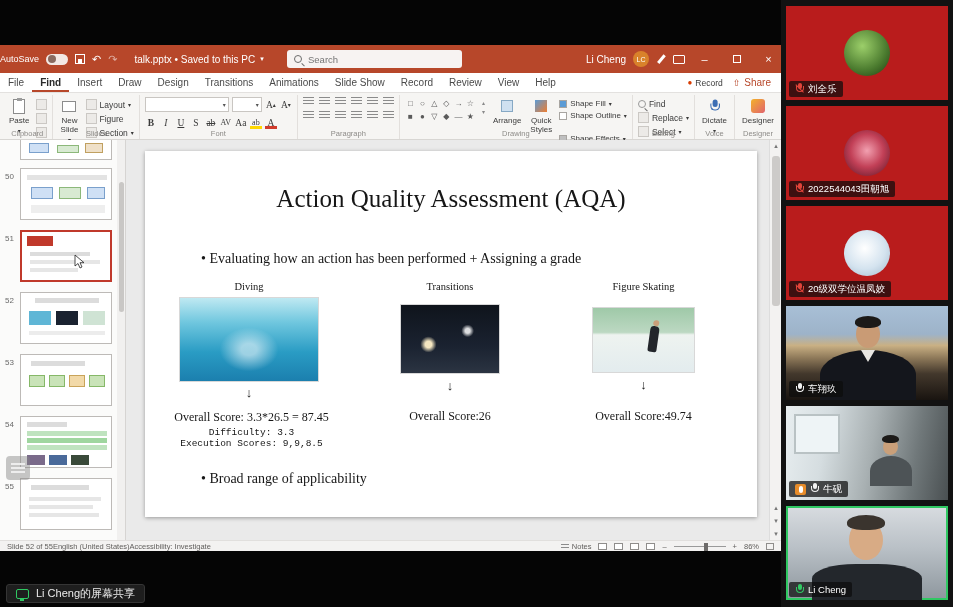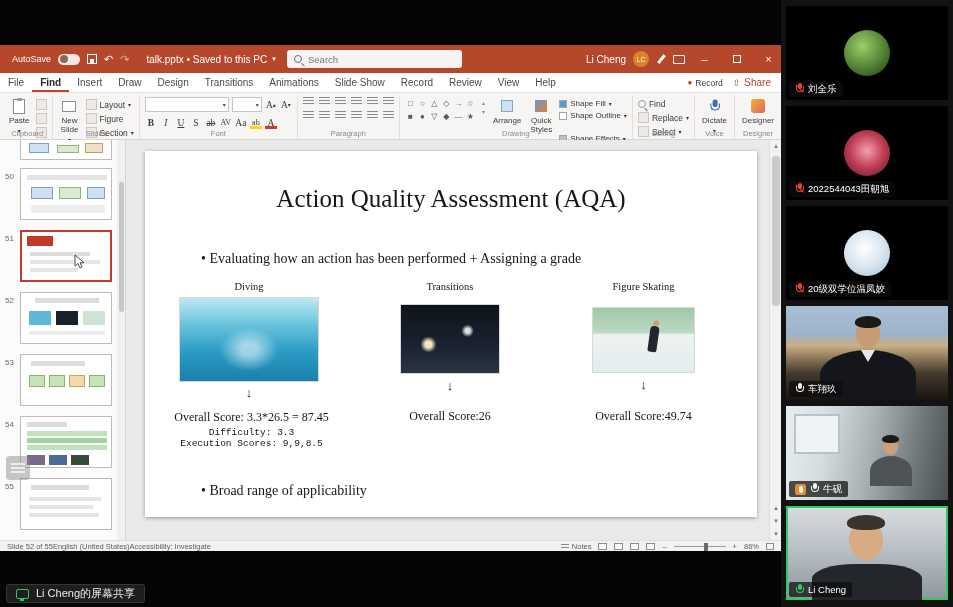--- a/index.html
+++ b/index.html
@@ -3,21 +3,21 @@
 <meta charset="utf-8">
 <style>
   * { margin:0; padding:0; box-sizing:border-box; }
   html,body { width:953px; height:607px; overflow:hidden; }
   body { position:relative; background:#050505; font-family:"Liberation Sans",sans-serif; }
 
   
   #ppt { position:absolute; left:0; top:45px; width:781px; height:506px; background:#fff; }
 
   #titlebar { position:absolute; left:0; top:0; width:100%; height:28px; background:#b7472a; display:flex; align-items:center; color:#fff; font-size:10px; }
-  .tb-left { display:flex; align-items:center; gap:7px; padding-left:12px; }
+  .tb-left { display:flex; align-items:center; gap:7px; padding-left:0; }
   .pill { width:22px; height:11px; border-radius:6px; background:#f3e8e4; position:relative; }
   .pill::after { content:""; position:absolute; left:1.5px; top:1.5px; width:8px; height:8px; border-radius:50%; background:#8a6a5f; }
   .tb-ic { font-size:11px; line-height:1; }
   .save-ic { width:10px; height:10px; border:1.2px solid #fff; position:relative; }
   .save-ic::after { content:""; position:absolute; left:2px; top:4px; width:4px; height:4px; background:#fff; }
   .dim { opacity:.55; }
   #doc-title { margin-left:10px; display:flex; gap:5px; align-items:center; font-size:10px; white-space:nowrap; }
   #searchbox { position:absolute; left:287px; top:5px; width:175px; height:18px; background:#f7f3f2; border-radius:3px; display:flex; align-items:center; gap:6px; padding:0 7px; }
   .mag { width:8px; height:8px; border:1.3px solid #6d6d6d; border-radius:50%; position:relative; flex:0 0 auto; }
   .mag::after { content:""; position:absolute; left:6.5px; top:6.5px; width:4px; height:1.3px; background:#6d6d6d; transform:rotate(45deg); transform-origin:0 0; }
@@ -76,21 +76,21 @@
   .thumb-box { position:absolute; left:20px; width:92px; height:52px; background:#fff; border:1px solid #bdbab7; overflow:hidden; }
   .thumb-box.sel { border:2px solid #c0392b; }
   .m { position:absolute; }
   #thumb-scroll { position:absolute; right:0; top:0; width:8px; height:100%; background:#f1f0ef; }
   #thumb-scroll .bar { position:absolute; left:1.5px; top:42px; width:5px; height:130px; background:#c9c7c5; border-radius:3px; }
 
   #slidearea { position:absolute; left:126px; top:0; right:12px; bottom:0; background:#eaeaea; }
   #slide { position:absolute; left:19px; top:11px; width:612px; height:366px; background:#fff; box-shadow:0 1px 4px rgba(0,0,0,.35); font-family:"Liberation Serif",serif; color:#161616; }
   .sl-title { position:absolute; top:34px; left:0; width:100%; text-align:center; font-size:25px; }
   .sl-bullet { position:absolute; left:56px; font-size:14px; }
-  .b1 { top:100px; } .b2 { top:332px; }
+  .b1 { top:100px; } .b2 { top:320px; }
   .sl-label { position:absolute; top:130px; text-align:center; font-size:10.5px; }
   .sl-img { position:absolute; border:1px solid #d8d8d8; }
   .img-diving { left:34px; top:146px; width:140px; height:85px;
     background:radial-gradient(ellipse at 50% 62%, rgba(255,255,255,.55) 0 8%, rgba(255,255,255,0) 30%), linear-gradient(180deg,#bfe9f2 0%,#6ec6de 30%,#2a9cc4 65%,#1b7fae 100%); }
   .img-snow { left:255px; top:153px; width:100px; height:70px;
     background:radial-gradient(circle at 28% 58%, rgba(255,240,200,.95) 0 4%, rgba(0,0,0,0) 10%), radial-gradient(circle at 68% 38%, rgba(255,255,255,.85) 0 3%, rgba(0,0,0,0) 8%), linear-gradient(180deg,#0f141c 0%,#1a2230 60%,#2b3442 100%); }
   .img-skate { left:447px; top:156px; width:103px; height:66px;
     background:linear-gradient(180deg,#9fc9a8 0%,#bcd8c2 38%,#eef3f0 42%,#e3ecee 100%); }
   .skater { position:absolute; left:56px; top:18px; width:9px; height:26px; background:#23262b; border-radius:4px 4px 2px 2px; transform:rotate(8deg); }
   .skater::before { content:""; position:absolute; left:1.5px; top:-6px; width:6px; height:6px; border-radius:50%; background:#caa07a; }
@@ -111,21 +111,21 @@
 
   
   #share-banner { position:absolute; left:6px; top:584px; height:19px; background:#1e1e1e; border:1px solid #353535; border-radius:3px; display:flex; align-items:center; gap:7px; padding:0 9px; color:#ececec; font-size:11px; }
   .mon { width:13px; height:10px; border:1.5px solid #2fc862; border-radius:2px; position:relative; }
   .mon::after { content:""; position:absolute; left:3px; bottom:-3.5px; width:4px; height:2px; background:#2fc862; }
   #floatctl { position:absolute; left:6px; top:456px; width:24px; height:24px; background:rgba(130,130,130,.45); border-radius:4px; display:flex; flex-direction:column; justify-content:center; gap:2.5px; padding:0 5px; }
   #floatctl span { height:1.5px; background:#ededed; }
 
   
   #panel { position:absolute; left:781px; top:0; width:172px; height:607px; background:#121212; }
-  .tile { position:absolute; left:5px; width:162px; height:94px; background:#000000; overflow:hidden; }
+  .tile { position:absolute; left:5px; width:162px; height:94px; background:#b91c1c; overflow:hidden; }
   .t1{top:6px;} .t2{top:106px;} .t3{top:206px;} .t4{top:306px;} .t5{top:406px;} .t6{top:506px;}
   .tile.active { outline:2px solid #2fc862; outline-offset:-2px; }
   .avwrap { width:100%; height:100%; display:flex; align-items:center; justify-content:center; }
   .av { width:46px; height:46px; border-radius:50%; }
   .av1 { background:radial-gradient(circle at 40% 35%, #9ccf6a, #4a7a2e 60%, #1d3a10); }
   .av2 { background:radial-gradient(circle at 50% 45%, #f2a0b0, #c24057 48%, #581424); }
   .av3 { background:radial-gradient(circle at 45% 40%, #ffffff, #d4e3ef 55%, #9fb8cc); }
   .nb { position:absolute; left:3px; bottom:3px; display:flex; align-items:center; gap:4px; background:rgba(12,12,12,.72); border-radius:2px; padding:1.5px 6px; font-size:9.5px; color:#fff; max-width:152px; overflow:hidden; white-space:nowrap; }
   .hand { width:11px; height:11px; background:#e78c2a; border-radius:2px; position:relative; flex:0 0 auto; }
   .hand::before { content:""; position:absolute; left:3.5px; top:2px; width:4px; height:7px; background:#fff; border-radius:2px; }

